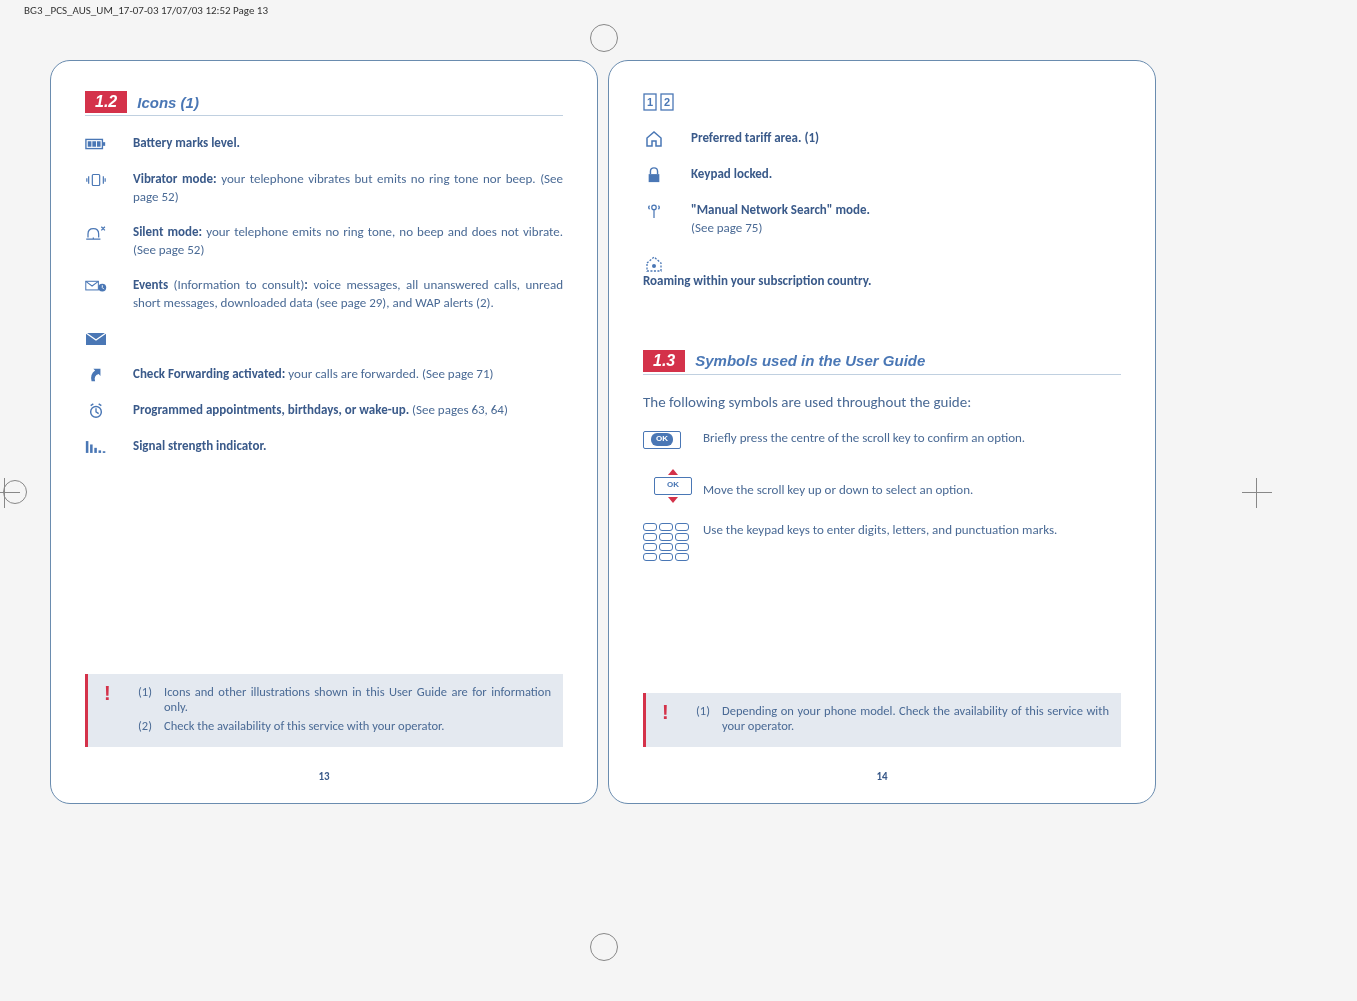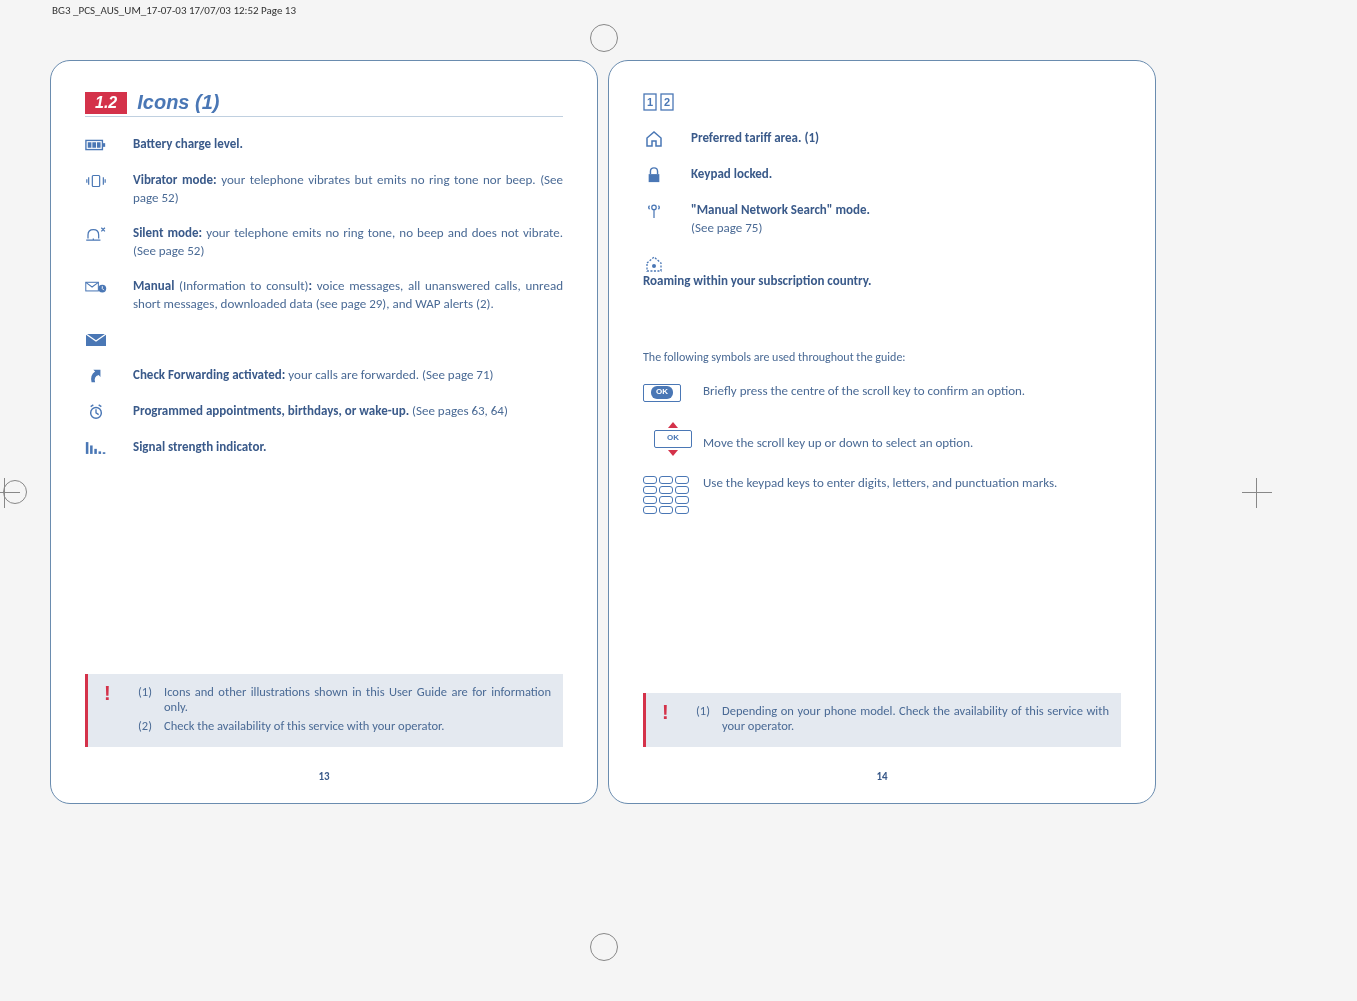--- a/index.html
+++ b/index.html
@@ -10,21 +10,20 @@
       font-family: 'Gill Sans', 'Gill Sans MT', Calibri, sans-serif;
       position: relative;
     }
     .header-bar {
       position: absolute;
       top: 0;
       left: 20px;
       font-size: 11px;
       color: #333;
       padding: 4px;
-      margin-left: 28px;
     }
     .crop-circle {
       position: absolute;
       top: 24px;
       left: 590px;
       width: 28px;
       height: 28px;
       border: 1px solid #888;
       border-radius: 50%;
       background: #f5f5f5;
@@ -128,21 +127,21 @@
       font-weight: bold;
       font-size: 16px;
       padding: 2px 10px;
       margin-right: 10px;
       font-style: italic;
       font-family: Arial, sans-serif;
     }
     .section-title {
       color: #4a77b5;
       font-weight: bold;
-      font-size: 20px;
+      font-size: 15px;
       font-style: italic;
       font-family: Arial, sans-serif;
     }
     .icon-row {
       display: flex;
       align-items: flex-start;
       margin-bottom: 18px;
       font-size: 13px;
       line-height: 1.35;
     }
@@ -162,21 +161,21 @@
     .desc-cell {
       flex: 1;
       color: #4a6a95;
       text-align: justify;
     }
     .desc-cell strong {
       color: #3a5a8a;
       font-weight: bold;
     }
     .intro-text {
-      font-size: 12px;
+      font-size: 15px;
       color: #4a6a95;
       margin-bottom: 18px;
     }
     .footnote-box {
       position: absolute;
       bottom: 56px;
       left: 34px;
       right: 34px;
       background: #e4e9f0;
       padding: 10px 12px 10px 50px;
@@ -290,21 +289,21 @@
     <div class="icon-row">
       <div class="icon-cell">
         <svg class="icon-svg" viewBox="0 0 24 14">
             <rect x="1" y="2" width="18" height="10" fill="none" stroke="#4a77b5" stroke-width="1.5"></rect>
             <rect x="19" y="5" width="3" height="4" fill="#4a77b5"></rect>
             <rect x="3" y="4" width="4" height="6" fill="#4a77b5"></rect>
             <rect x="8" y="4" width="4" height="6" fill="#4a77b5"></rect>
             <rect x="13" y="4" width="4" height="6" fill="#4a77b5"></rect>
           </svg>
       </div>
-      <div class="desc-cell"><strong>Battery charge level.</strong></div>
+      <div class="desc-cell"><strong>Battery marks level.</strong></div>
     </div>
 
     <div class="icon-row">
       <div class="icon-cell">
         <svg class="icon-svg" viewBox="0 0 24 16">
             <rect x="8" y="2" width="8" height="12" rx="1" fill="none" stroke="#4a77b5" stroke-width="1.3"></rect>
             <path d="M4 4 L4 12 M2 6 L2 10 M20 4 L20 12 M22 6 L22 10" stroke="#4a77b5" stroke-width="1.3"></path>
           </svg>
       </div>
       <div class="desc-cell"><strong>Vibrator mode:</strong><span> your telephone vibrates but emits no ring tone nor beep. (See page 52)</span></div>
@@ -321,21 +320,21 @@
 
     <div class="icon-row">
       <div class="icon-cell">
         <svg class="icon-svg" viewBox="0 0 28 16">
             <rect x="1" y="2" width="16" height="11" fill="none" stroke="#4a77b5" stroke-width="1.3"></rect>
             <path d="M1 2 L9 8 L17 2" fill="none" stroke="#4a77b5" stroke-width="1.3"></path>
             <circle cx="22" cy="10" r="5" fill="#4a77b5"></circle>
             <path d="M22 7 L22 10 L24 12" stroke="#fff" stroke-width="1.2" fill="none"></path>
           </svg>
       </div>
-      <div class="desc-cell"><strong>Manual</strong><span> (Information to consult)</span><strong>:</strong><span> voice messages, all unanswered calls, unread short messages, downloaded data (see page 29), and WAP alerts (2).</span></div>
+      <div class="desc-cell"><strong>Events</strong><span> (Information to consult)</span><strong>:</strong><span> voice messages, all unanswered calls, unread short messages, downloaded data (see page 29), and WAP alerts (2).</span></div>
     </div>
 
     <div class="icon-row">
       <div class="icon-cell">
         <svg class="icon-svg" viewBox="0 0 22 14">
             <rect x="1" y="1" width="20" height="12" fill="#4a77b5"></rect>
             <path d="M1 1 L11 8 L21 1" fill="none" stroke="#fff" stroke-width="1.3"></path>
           </svg>
       </div>
     </div>
@@ -431,20 +430,24 @@
     <div class="icon-row" style="margin-bottom:60px;flex-direction:column;">
       <div class="icon-cell">
         <svg class="icon-svg" viewBox="0 0 18 16">
             <path d="M2 7 L9 1 L16 7 L16 15 L2 15 Z" fill="none" stroke="#4a77b5" stroke-width="1.3" stroke-dasharray="2 1.5"></path>
             <circle cx="9" cy="10" r="2" fill="#4a77b5"></circle>
           </svg>
       </div>
       <div class="desc-cell"><strong>Roaming within your subscription country.</strong></div>
     </div>
 
+    <div class="section-header">
+      <span class="section-num">1.3</span>
+      <span class="section-title">Symbols used in the User Guide</span>
+    </div>
 
     <div class="intro-text">The following symbols are used throughout the guide:</div>
 
     <div class="icon-row">
       <div class="icon-cell" style="width:60px;">
         <span class="ok-btn">
             <span class="ok-inner">OK</span>
           </span>
       </div>
       <div class="desc-cell">Briefly press the centre of the scroll key to confirm an option.</div>

